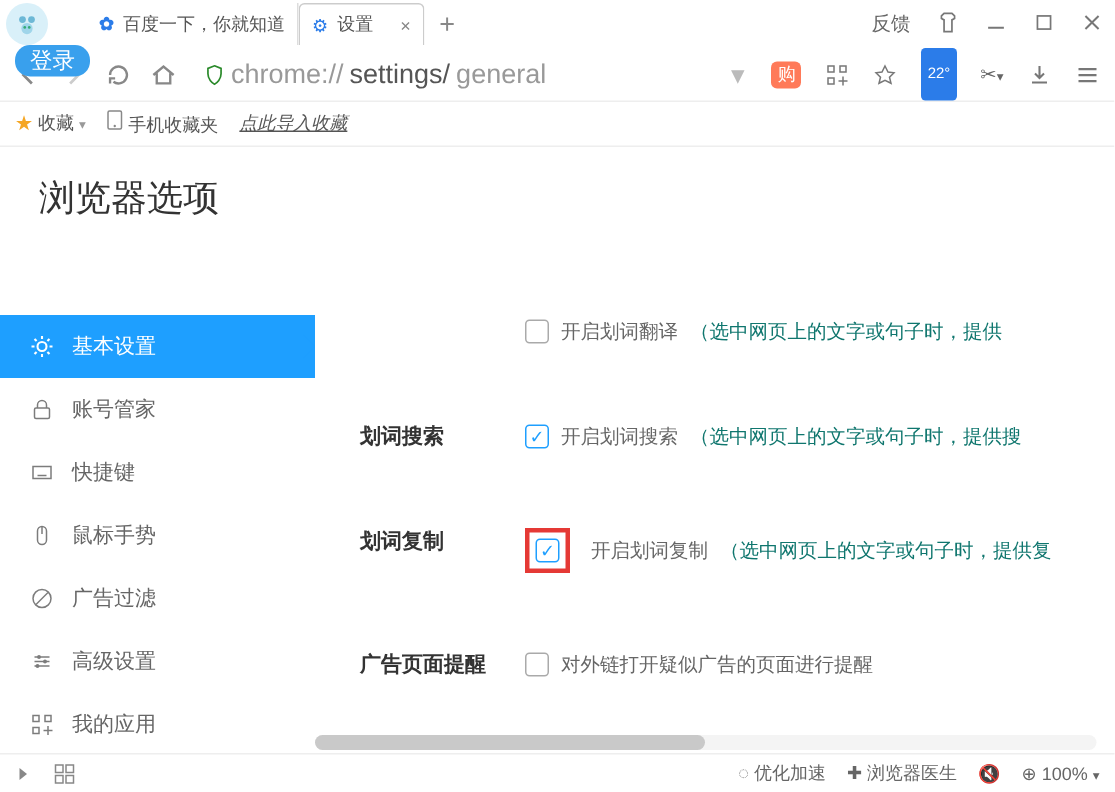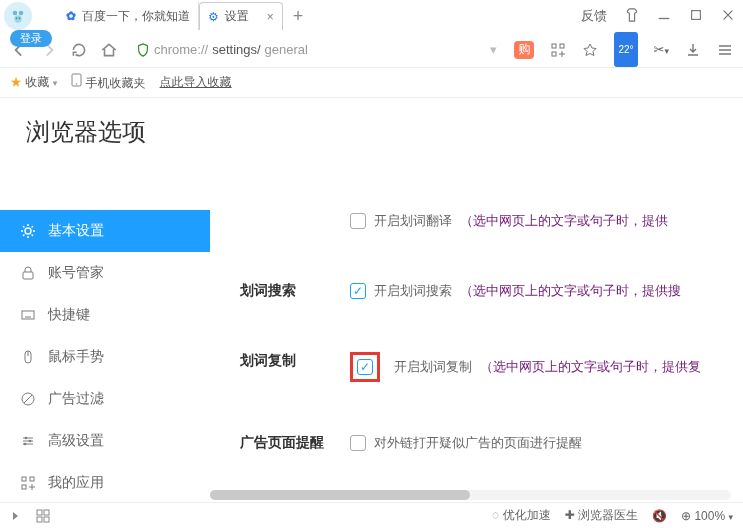--- a/index.html
+++ b/index.html
@@ -2,67 +2,67 @@
 <html><head>
 <meta charset="utf-8">
 <style>
   * { box-sizing: border-box; margin: 0; padding: 0; }
   body { font-family: "Microsoft YaHei", Arial, sans-serif; font-size: 13px; color: #333; background: #fff; width: 743px; height: 528px; overflow: hidden; }
 
   
   .titlebar { height: 32px; display: flex; align-items: center; padding: 0 8px 0 4px; background: #fff; }
   .avatar { width: 28px; height: 28px; background: #d9f0f9; border-radius: 50%; display:flex; align-items:center; justify-content:center; margin-right: 6px;}
   .avatar svg { width:18px; height:18px;}
-  .login-btn { position:absolute; top:30px; left:10px; font-size:11px; color:#fff; background:#39a0ed; border-radius:10px; padding:1px 10px; z-index:5;}
+  .login-btn { position:absolute; top:30px; left:10px; font-size:15px; color:#fff; background:#39a0ed; border-radius:10px; padding:1px 10px; z-index:5;}
   .tabs { display: flex; align-items: center; flex: 1; height: 100%; margin-left: 20px; }
   .tab { display: flex; align-items: center; height: 28px; padding: 0 8px; border-right: 1px solid #ddd; font-size: 12px; color: #555; gap: 6px; }
   .tab.active { background: #fff; border: 1px solid #ccc; border-bottom: none; border-radius: 4px 4px 0 0; }
   .tab .xclose { color:#888; font-size:12px; margin-left:12px;}
   .tab.new { border:none; padding:0 10px; font-size:18px; color:#888;}
   .paw { color:#2b7ce9; font-weight:bold;}
   .gearblue { color:#2b7ce9;}
   .wincontrols { display:flex; align-items:center; gap:18px; color:#666; font-size:13px; margin-left:auto;}
   .wincontrols .ico { width:14px; height:14px; display:inline-block;}
 
   
   .addrbar { height: 36px; display:flex; align-items:center; padding:0 10px; gap:12px; border-bottom:1px solid #eee;}
   .navbtn { width:18px; height:18px; color:#888; }
   .navbtn.disabled { color:#ccc;}
-  .url { flex:1; display:flex; align-items:center; gap:4px; color:#999; font-size:13px; padding:0 6px;}
+  .url { flex:1; display:flex; align-items:center; gap:4px; color:#999; font-size:18px; padding:0 6px;}
   .url .shield { color:#2b8a2b; }
   .url .host { color:#555;}
   .toolbar-right { display:flex; align-items:center; gap:16px; color:#666;}
   .gift { color:#e86; background:#ff7a59; border-radius:4px; width:20px; height:18px; display:inline-flex; align-items:center; justify-content:center; color:#fff; font-size:12px;}
   .temp { background:#2b7ce9; color:#fff; font-size:10px; padding:12px 4px; border-radius:3px;}
 
   
   .bmbar { height:30px; display:flex; align-items:center; gap:14px; padding:0 10px; border-bottom:1px solid #eee; font-size:12px; color:#555;}
   .star { color:#f5a623;}
-  .bmlink { text-decoration:underline; color:#555;}
+  .bmlink { text-decoration:underline; color:#555;font-style:italic;}
 
   
   .page-title { padding:18px 26px 10px; font-size:24px; color:#333;}
 
   
   .main { display:flex; height: calc(528px - 32px - 36px - 30px - 58px - 26px); align-items: flex-end; }
   .sidebar { width:210px; background:#fff; }
   .sideitem { display:flex; align-items:center; gap:12px; height:42px; padding:0 20px; color:#666; font-size:14px; cursor:pointer;}
   .sideitem.active { background:#1e9fff; color:#fff; position:relative;}
   .sideitem.active::after { content:""; position:absolute; right:-8px; top:50%; transform:translateY(-50%); border:8px solid transparent; border-left-color:#1e9fff;}
   .sideico { width:16px; height:16px; opacity:.85;}
   .sideitem.active .sideico { opacity:1;}
 
   .content { flex:1; padding: 0 0 0 30px; overflow:hidden; color:#666; font-size:13px;}
   .row { display:flex; align-items:flex-start; margin: 26px 0 52px; }
   .row.first { margin: 8px 0 52px;}
   .row .label { width:110px; color:#333; font-weight:bold; font-size:14px;}
   .opt { display:flex; align-items:center; gap:8px;}
   .chk { width:16px; height:16px; border:1px solid #1e9fff; border-radius:3px; display:inline-flex; align-items:center; justify-content:center; color:#1e9fff; font-size:12px; background:#fff;}
   .chk.unchecked { border-color:#aaa; color:transparent;}
-  .hint { color:#701a75;}
+  .hint { color:#0f766e;}
   .highlight { border:3px solid #e53935; padding:4px; display:inline-flex; margin-right:6px;}
 
   .hscroll { position:absolute; left:210px; right:12px; bottom:28px; height:10px; background:#f4f4f4; border-radius:6px;}
   .hscroll .thumb { position:absolute; left:0; width:260px; height:100%; background:#c9c9c9; border-radius:6px;}
 
   
   .statusbar { height:26px; position:absolute; bottom:0; left:0; right:0; border-top:1px solid #eee; display:flex; align-items:center; justify-content:space-between; padding:12px 10px; font-size:12px; color:#666; background:#fff;}
   .statusbar .left { display:flex; gap:14px; align-items:center;}
   .statusbar .right { display:flex; gap:14px; align-items:center;}
   svg { display:block; }

